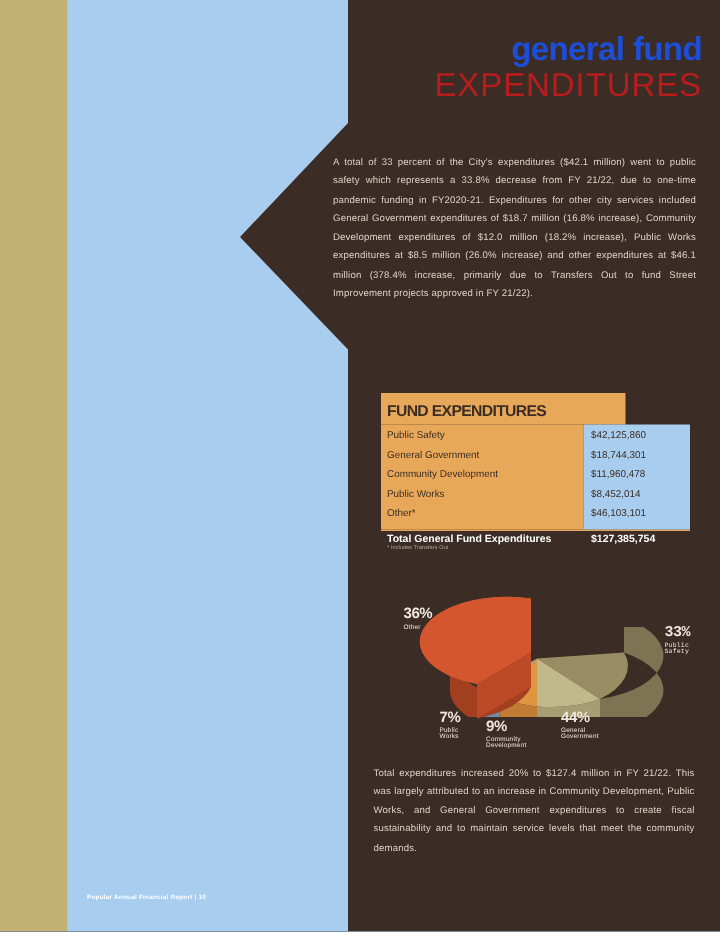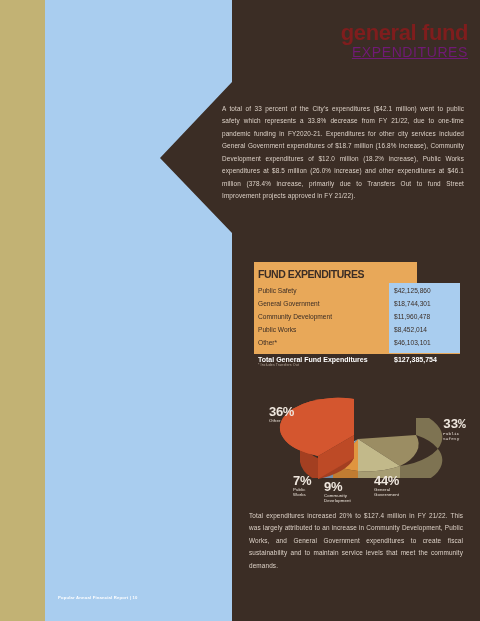--- a/index.html
+++ b/index.html
@@ -40,32 +40,31 @@
 
   
   .heading {
     position:absolute; left:240px; top:22px; width:228px;
     text-align:right;
   }
   .heading .h-line1 {
     display:block;
     font-size:22px;
     font-weight:bold;
-    color:#7f1d1d;
+    color:#1d4ed8;
     letter-spacing:-0.4px;
     line-height:1.0;
   }
   .heading .h-line2 {
     display:block;
-    font-size:14px;
+    font-size:22px;
     font-weight:300;
-    color:#701a75;
+    color:#b91c1c;
     letter-spacing:0.6px;
     line-height:1.15;
-    text-decoration:underline;
   }
 
   
   .body-copy {
     position:absolute;
     color:#ded3c9;
     font-size:6.4px;
     line-height:1.95;
     text-align:justify;
     letter-spacing:0.12px;
@@ -134,21 +133,21 @@
   }
   .pie-svg { position:absolute; left:0; top:0; }
 
   .pie-label {
     position:absolute;
     color:#efe7de;
     line-height:1.08;
   }
   .pie-label .pct {
     display:block;
-    font-size:13px;
+    font-size:10px;
     font-weight:bold;
     letter-spacing:-0.3px;
   }
   .pie-label .nm {
     display:block;
     font-size:4.3px;
     letter-spacing:0.15px;
   }
   #pie-label-other   { left:14px;  top:27px; }
   #pie-label-ps      { left:188px; top:40px;font-family:Liberation Mono, monospace; }

